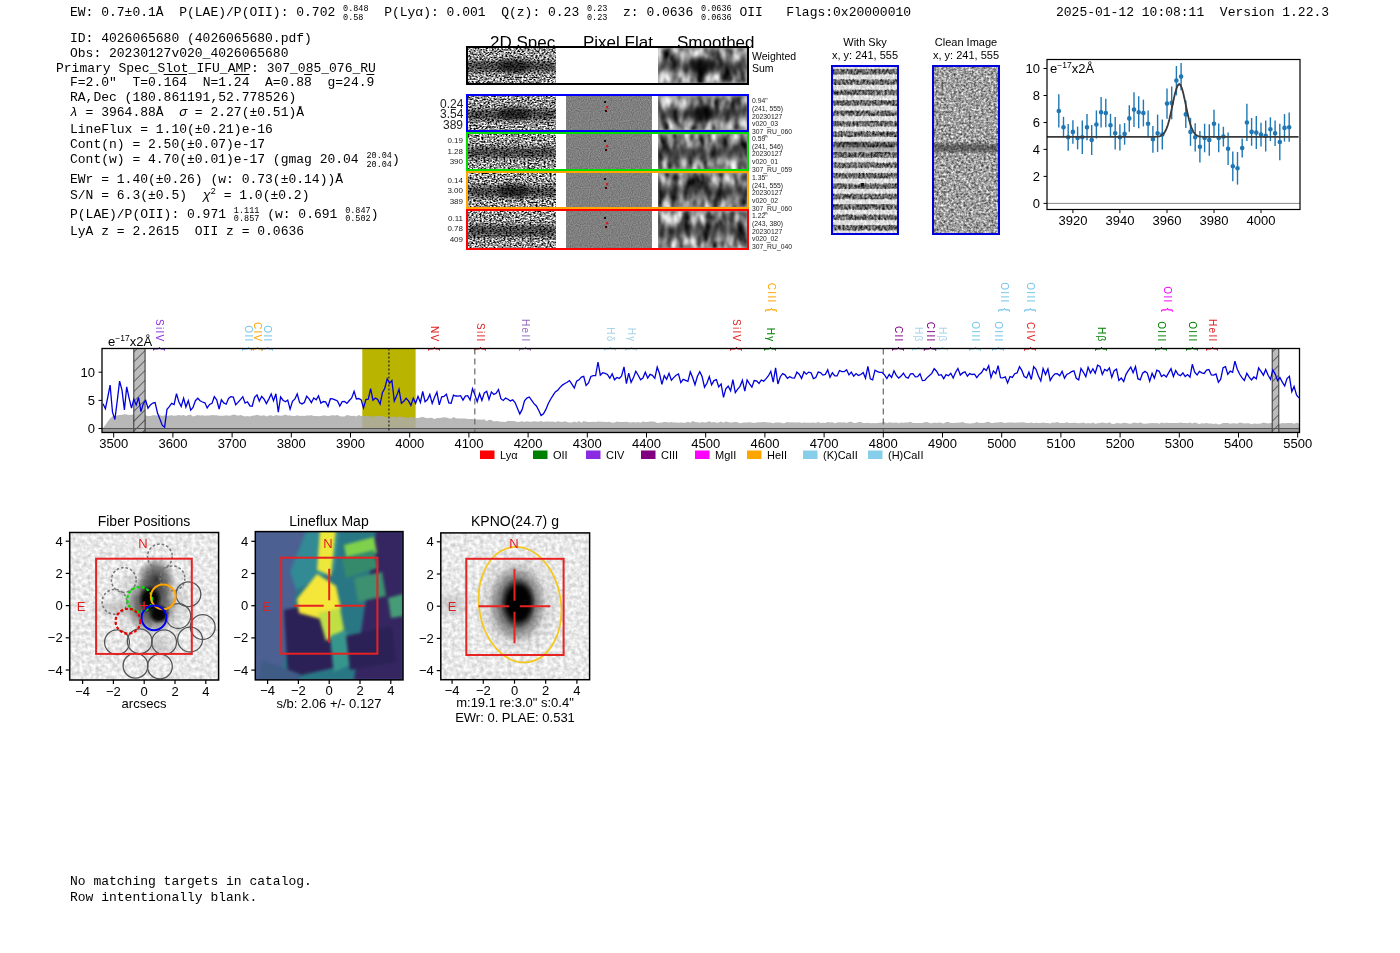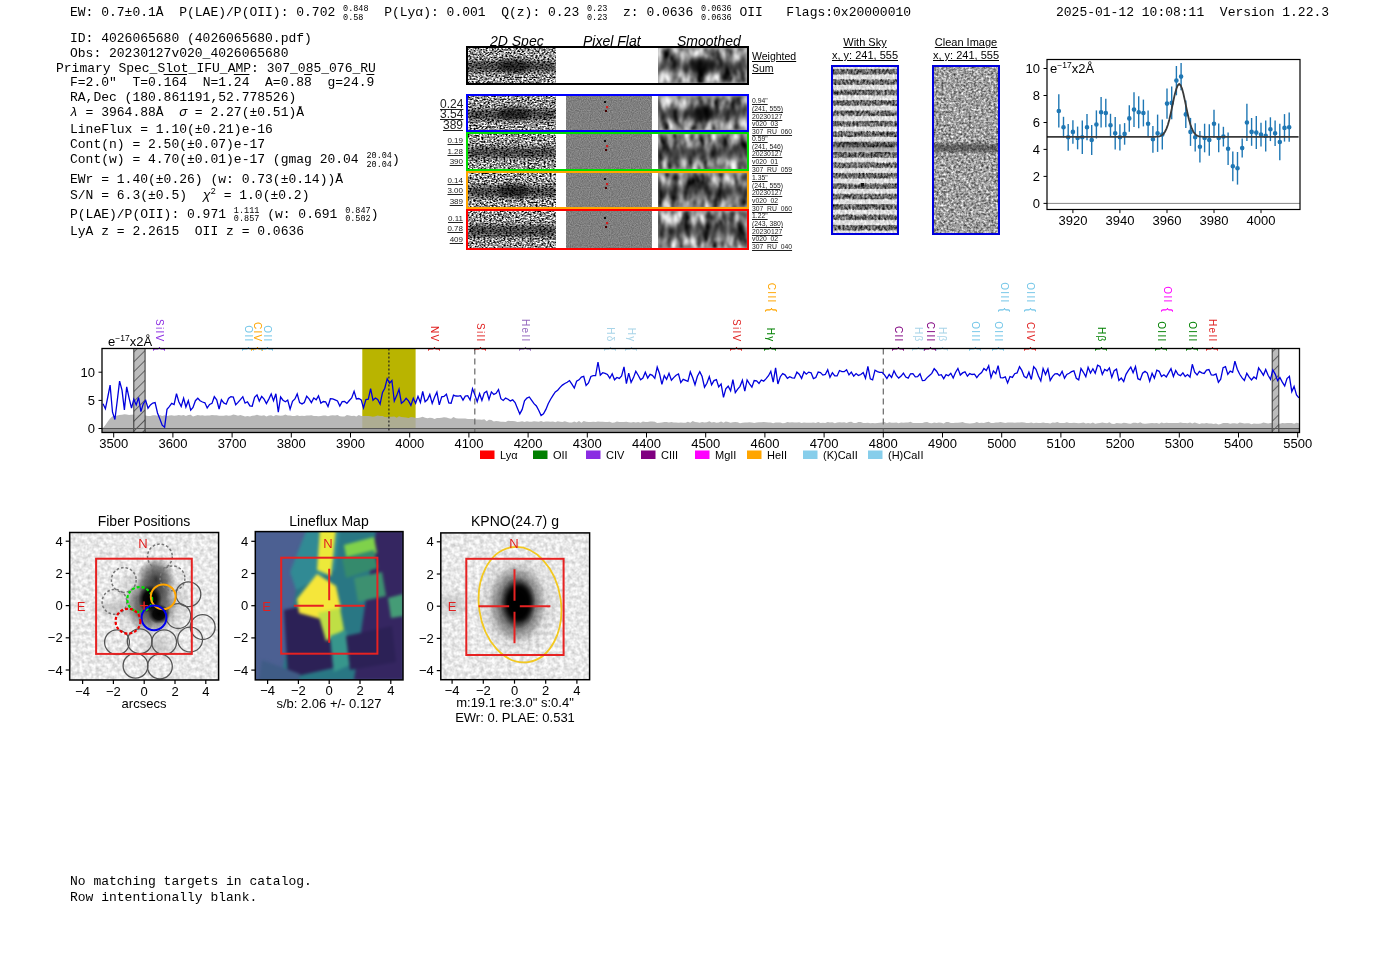--- a/index.html
+++ b/index.html
@@ -1,23 +1,23 @@
 <!DOCTYPE html>
 <html><head><meta charset="utf-8">
 <style>
 html,body{margin:0;padding:0;background:#fff;}
 #page{position:relative;width:1400px;height:953px;overflow:hidden;background:#fff;
  font-family:"Liberation Mono",monospace;font-size:13px;color:#000;}
 .abs{position:absolute;}
 .mono{font-family:"Liberation Mono",monospace;font-size:13px;white-space:pre;}
-.sans{font-family:"Liberation Sans",sans-serif;text-decoration:underline;}
+.sans{font-family:"Liberation Sans",sans-serif;}
 .stk{display:inline-block;vertical-align:-3.5px;line-height:1.05;font-size:8.5px;letter-spacing:0;}
 .stk span{display:block;}
 .ctr{text-align:center;}
-.ttl{font-family:"Liberation Sans",sans-serif;font-size:14px;font-style:italic;}
+.ttl{font-family:"Liberation Sans",sans-serif;font-size:17px;}
 </style></head><body>
 <div id="page">
 
 <div class="abs mono" style="left:70px;top:5px">EW: 0.7±0.1Å  P(LAE)/P(OII): 0.702 <span class="stk"><span>0.848</span><span>0.58</span></span>  P(Lyα): 0.001  Q(z): 0.23 <span class="stk"><span>0.23</span><span>0.23</span></span>  z: 0.0636 <span class="stk"><span>0.0636</span><span>0.0636</span></span> OII   Flags:0x20000010</div>
 <div class="abs mono" style="left:1056px;top:5px">2025-01-12 10:08:11  Version 1.22.3</div>
 
 <div class="abs mono" style="left:70px;top:31px">ID: 4026065680 (4026065680.pdf)</div>
 
 <div class="abs mono" style="left:70px;top:46px">Obs: 20230127v020_4026065680</div>
 

